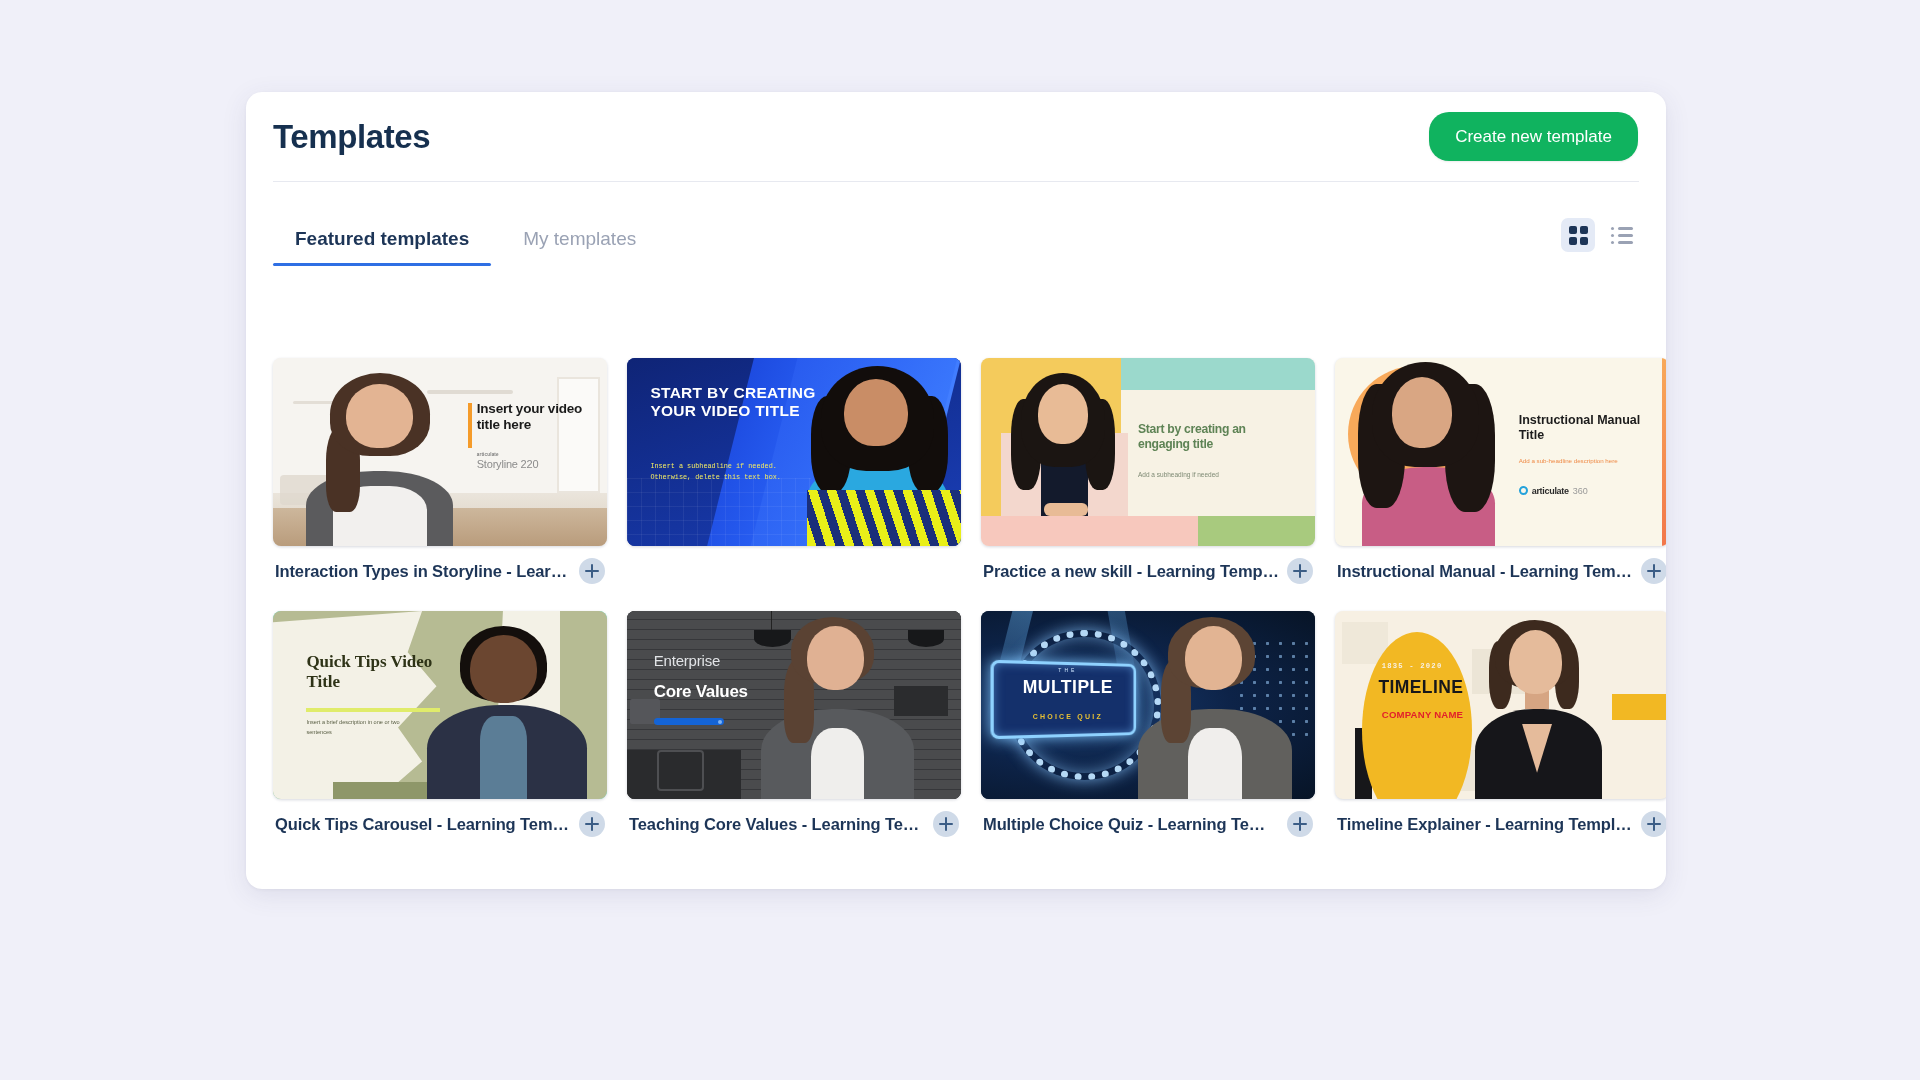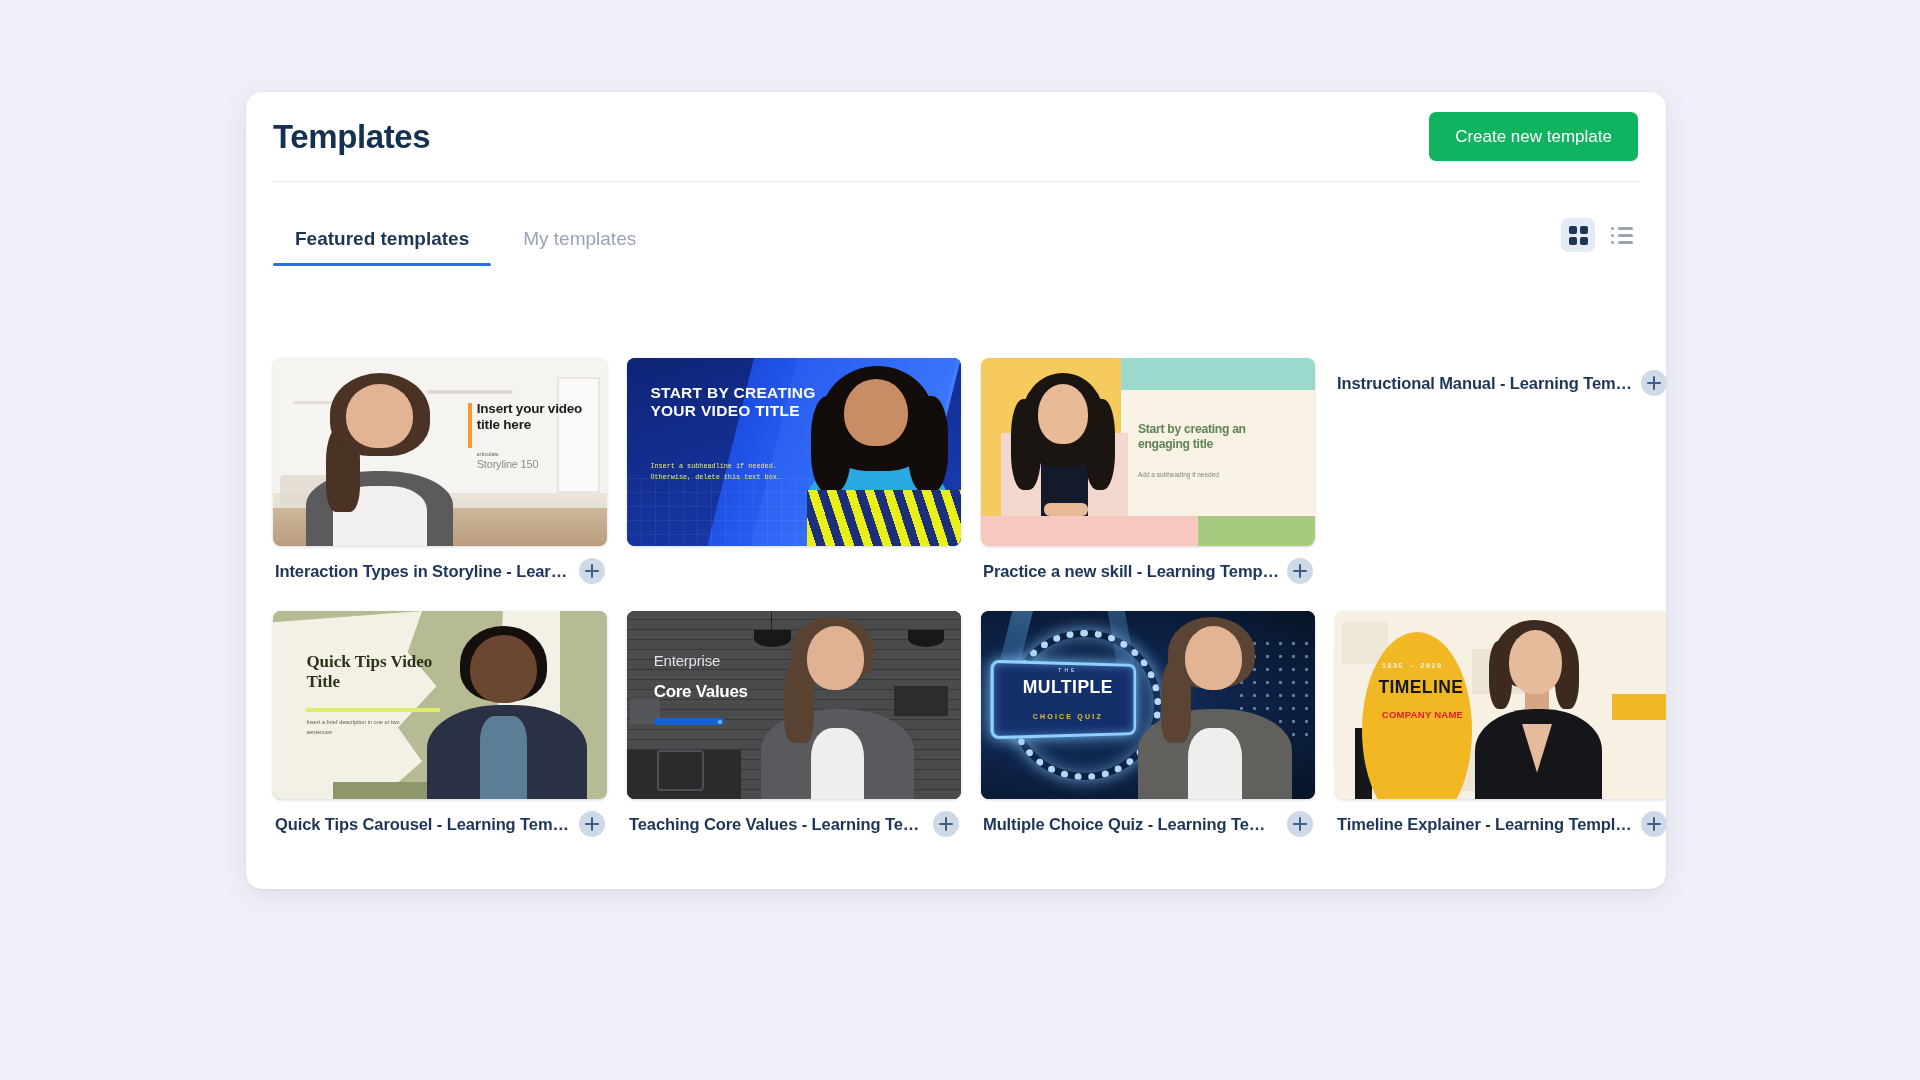--- a/index.html
+++ b/index.html
@@ -29,21 +29,21 @@
     padding: 0 28px 0 27px;
   }
   .panel-title {
     font-size: 33px; font-weight: 700; letter-spacing: -0.4px;
     color: #16304f;
   }
   .create-btn {
     background: #10b35f;
     color: #ffffff;
     font-size: 17px; font-weight: 500;
-    border: none; border-radius: 7px;
+    border: none; border-radius: 20px;
     padding: 16px 26px;
     cursor: pointer;
     white-space: nowrap;
     line-height: 1;
     box-shadow: 0 1px 2px rgba(0,0,0,.08);
   }
   .header-divider {
     position: absolute;
     left: 27px; right: 27px; top: 89px;
     height: 1px; background: #e7e9f0;
@@ -336,21 +336,21 @@
           <div class="chairs"></div>
           <div class="desk"></div>
           <div class="fig p-body body"></div>
           <div class="shirt"></div>
           <div class="pony"></div>
           <div class="fig p-hair hair"></div>
           <div class="fig p-head head"></div>
           <div class="accent"></div>
           <div class="ttl">Insert your video title here</div>
           <div class="brandsm">articulate</div>
-          <div class="brand">Storyline 150</div>
+          <div class="brand">Storyline 220</div>
         </div>
         <div class="card-footer">
           <div class="card-title">Interaction Types in Storyline - Learni...</div>
           <button class="add-btn"></button>
         </div>
       </div>
 
       <div class="card">
         <div class="thumb t2">
           <div class="bg1"></div>
@@ -386,20 +386,36 @@
           <div class="ttl">Start by creating an engaging title</div>
           <div class="sub">Add a subheading if needed</div>
         </div>
         <div class="card-footer">
           <div class="card-title">Practice a new skill - Learning Templa...</div>
           <button class="add-btn"></button>
         </div>
       </div>
 
       <div class="card">
+        <div class="thumb t4">
+          <div class="circ"></div>
+          <div class="stripe"></div>
+          <div class="fig p-body body"></div>
+          <div class="hairL"></div>
+          <div class="hairR"></div>
+          <div class="fig p-hair hair"></div>
+          <div class="fig p-head head"></div>
+          <div class="ttl">Instructional Manual Title</div>
+          <div class="sub">Add a sub-headline description here</div>
+          <div class="logo">
+            <span class="ring"></span>
+            <span class="nm">articulate</span>
+            <span class="num">360</span>
+          </div>
+        </div>
         <div class="card-footer">
           <div class="card-title">Instructional Manual - Learning Temp...</div>
           <button class="add-btn"></button>
         </div>
       </div>
 
       <div class="card">
         <div class="thumb t5">
           <div class="sage"></div>
           <div class="tear"></div>

